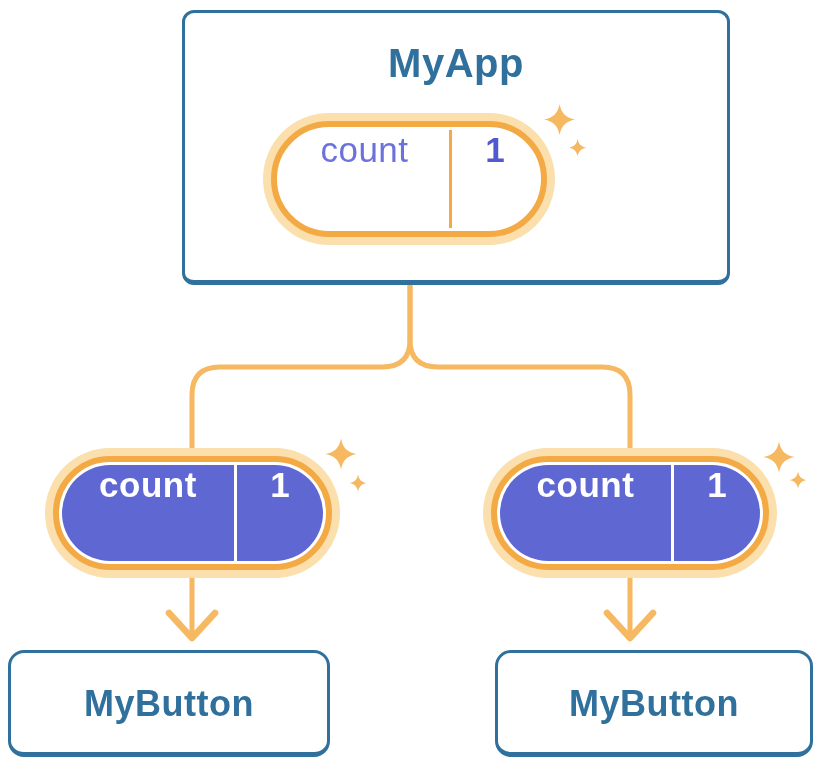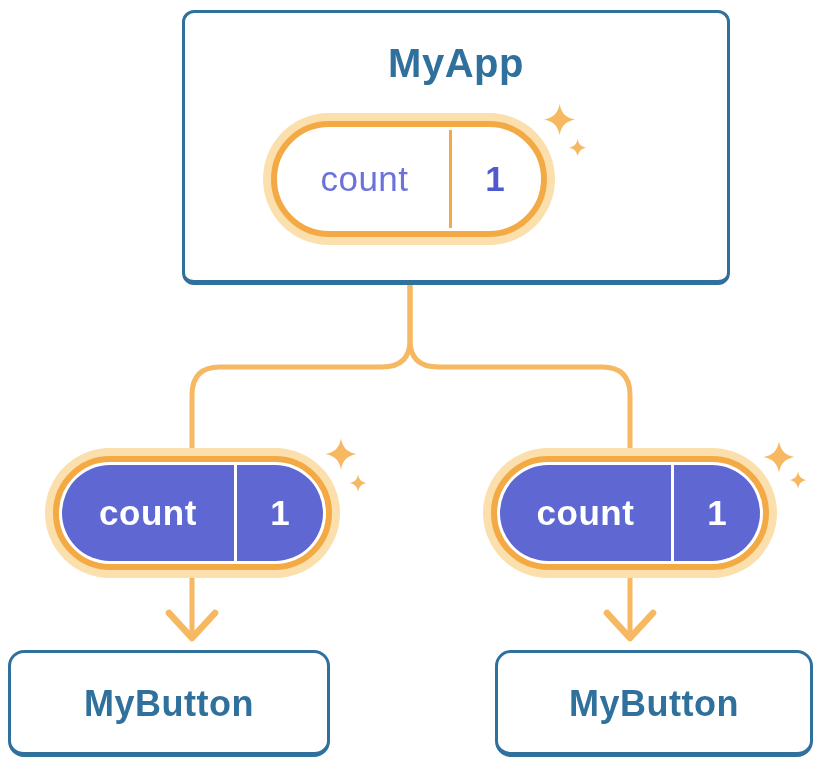--- a/index.html
+++ b/index.html
@@ -40,21 +40,21 @@
     position:absolute; z-index:2; box-sizing:border-box;
     background:var(--cream, #FBDFAD); border-radius:999px; padding:8px;
   }
   .pill {
     box-sizing:border-box; width:100%; height:100%;
     border:6px solid var(--orangeDeep, #F3AA45);
     background:#ffffff; border-radius:999px; padding:3px;
   }
   .pill-body {
     width:100%; height:100%; border-radius:999px;
-    display:flex; align-items:center; overflow:hidden;
+    display:flex; align-items:flex-start; overflow:hidden;
   }
   .pill-name {
     flex:1; display:flex; align-items:center; justify-content:center;
     font-size:35px; letter-spacing:0.5px;
   }
   .pill-divider { width:3px; align-self:stretch; }
   .pill-value {
     width:86px; display:flex; align-items:center; justify-content:center;
     font-size:35px; font-weight:700;
   }

